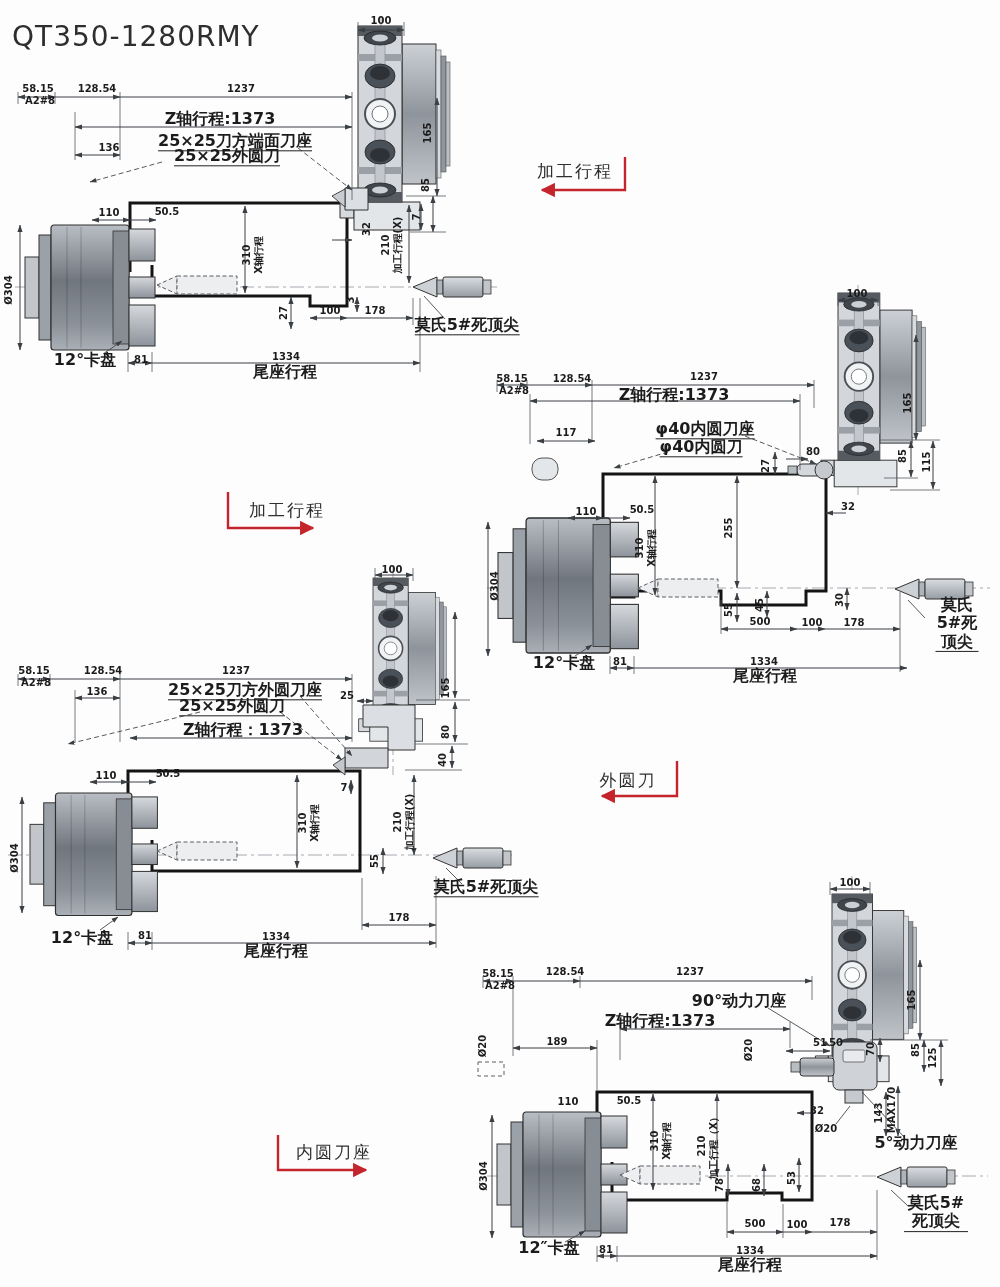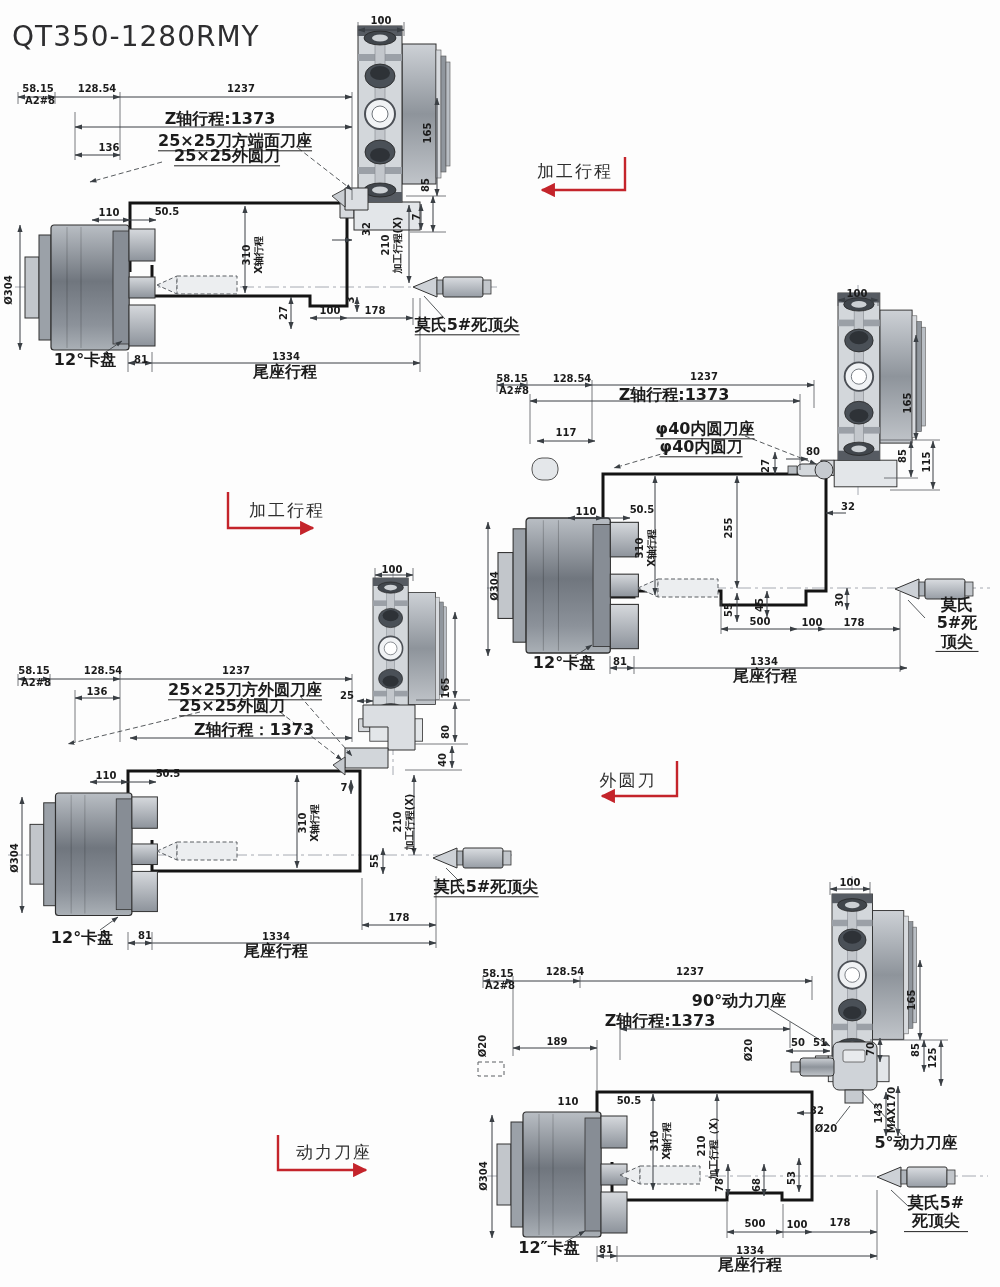--- a/index.html
+++ b/index.html
@@ -342,21 +342,21 @@
     </g>
     <path class="red" d="M278,1135 V1170 H366" marker-end="url(#redm)"></path>
   </g>
 </svg>
 
 <div class="title">QT350-1280RMY</div>
 
 <div class="rlbl" style="left:575px;top:171px">加工行程</div>
 <div class="rlbl" style="left:287px;top:510px">加工行程</div>
 <div class="rlbl" style="left:628px;top:780px">外圆刀</div>
-<div class="rlbl" style="left:334px;top:1152px">动力刀座</div>
+<div class="rlbl" style="left:334px;top:1152px">内圆刀座</div>
 
 <div class="lbl" style="left:38px;top:89px">58.15</div>
 <div class="lbl" style="left:40px;top:101px">A2#8</div>
 <div class="lbl" style="left:97px;top:89px">128.54</div>
 <div class="lbl" style="left:241px;top:89px">1237</div>
 <div class="lbl cn" style="left:220px;top:119px">Z轴行程:1373</div>
 <div class="lbl cn u" style="left:235px;top:142px">25×25刀方端面刀座</div>
 <div class="lbl cn u" style="left:227px;top:157px">25×25外圆刀</div>
 <div class="lbl" style="left:109px;top:148px">136</div>
 <div class="lbl" style="left:381px;top:21px">100</div>
@@ -415,21 +415,21 @@
 <div class="lbl cn" style="left:765px;top:676px">尾座行程</div>
 
 <div class="lbl" style="left:392px;top:570px">100</div>
 <div class="lbl" style="left:34px;top:671px">58.15</div>
 <div class="lbl" style="left:36px;top:683px">A2#8</div>
 <div class="lbl" style="left:103px;top:671px">128.54</div>
 <div class="lbl" style="left:236px;top:671px">1237</div>
 <div class="lbl" style="left:97px;top:692px">136</div>
 <div class="lbl cn u" style="left:245px;top:691px">25×25刀方外圆刀座</div>
 <div class="lbl cn u" style="left:232px;top:707px">25×25外圆刀</div>
-<div class="lbl cn" style="left:254px;top:730px">Z轴行程：1373</div>
+<div class="lbl cn" style="left:243px;top:730px">Z轴行程：1373</div>
 <div class="lbl" style="left:347px;top:696px">25</div>
 <div class="vlbl" style="left:446px;top:688px">165</div>
 <div class="vlbl" style="left:446px;top:732px">80</div>
 <div class="vlbl" style="left:443px;top:760px">40</div>
 <div class="lbl" style="left:106px;top:776px">110</div>
 <div class="lbl" style="left:168px;top:774px">50.5</div>
 <div class="lbl" style="left:344px;top:788px">7</div>
 <div class="vlbl" style="left:309px;top:823px">310
 X轴行程</div>
 <div class="vlbl" style="left:404px;top:822px">210
@@ -446,21 +446,21 @@
 <div class="lbl" style="left:850px;top:883px">100</div>
 <div class="lbl" style="left:498px;top:974px">58.15</div>
 <div class="lbl" style="left:500px;top:986px">A2#8</div>
 <div class="lbl" style="left:565px;top:972px">128.54</div>
 <div class="lbl" style="left:690px;top:972px">1237</div>
 <div class="lbl cn" style="left:739px;top:1001px">90°动力刀座</div>
 <div class="lbl cn" style="left:660px;top:1021px">Z轴行程:1373</div>
 <div class="vlbl" style="left:483px;top:1046px">Ø20</div>
 <div class="lbl" style="left:557px;top:1042px">189</div>
 <div class="vlbl" style="left:749px;top:1050px">Ø20</div>
-<div class="lbl" style="left:798px;top:1043px">50</div>
+<div class="lbl" style="left:836px;top:1043px">50</div>
 <div class="lbl" style="left:820px;top:1043px">51</div>
 <div class="vlbl" style="left:871px;top:1049px">70</div>
 <div class="vlbl" style="left:912px;top:1000px">165</div>
 <div class="vlbl" style="left:916px;top:1050px">85</div>
 <div class="vlbl" style="left:933px;top:1058px">125</div>
 <div class="lbl" style="left:568px;top:1102px">110</div>
 <div class="lbl" style="left:629px;top:1101px">50.5</div>
 <div class="vlbl" style="left:661px;top:1141px">310
 X轴行程</div>
 <div class="vlbl" style="left:708px;top:1146px">210

